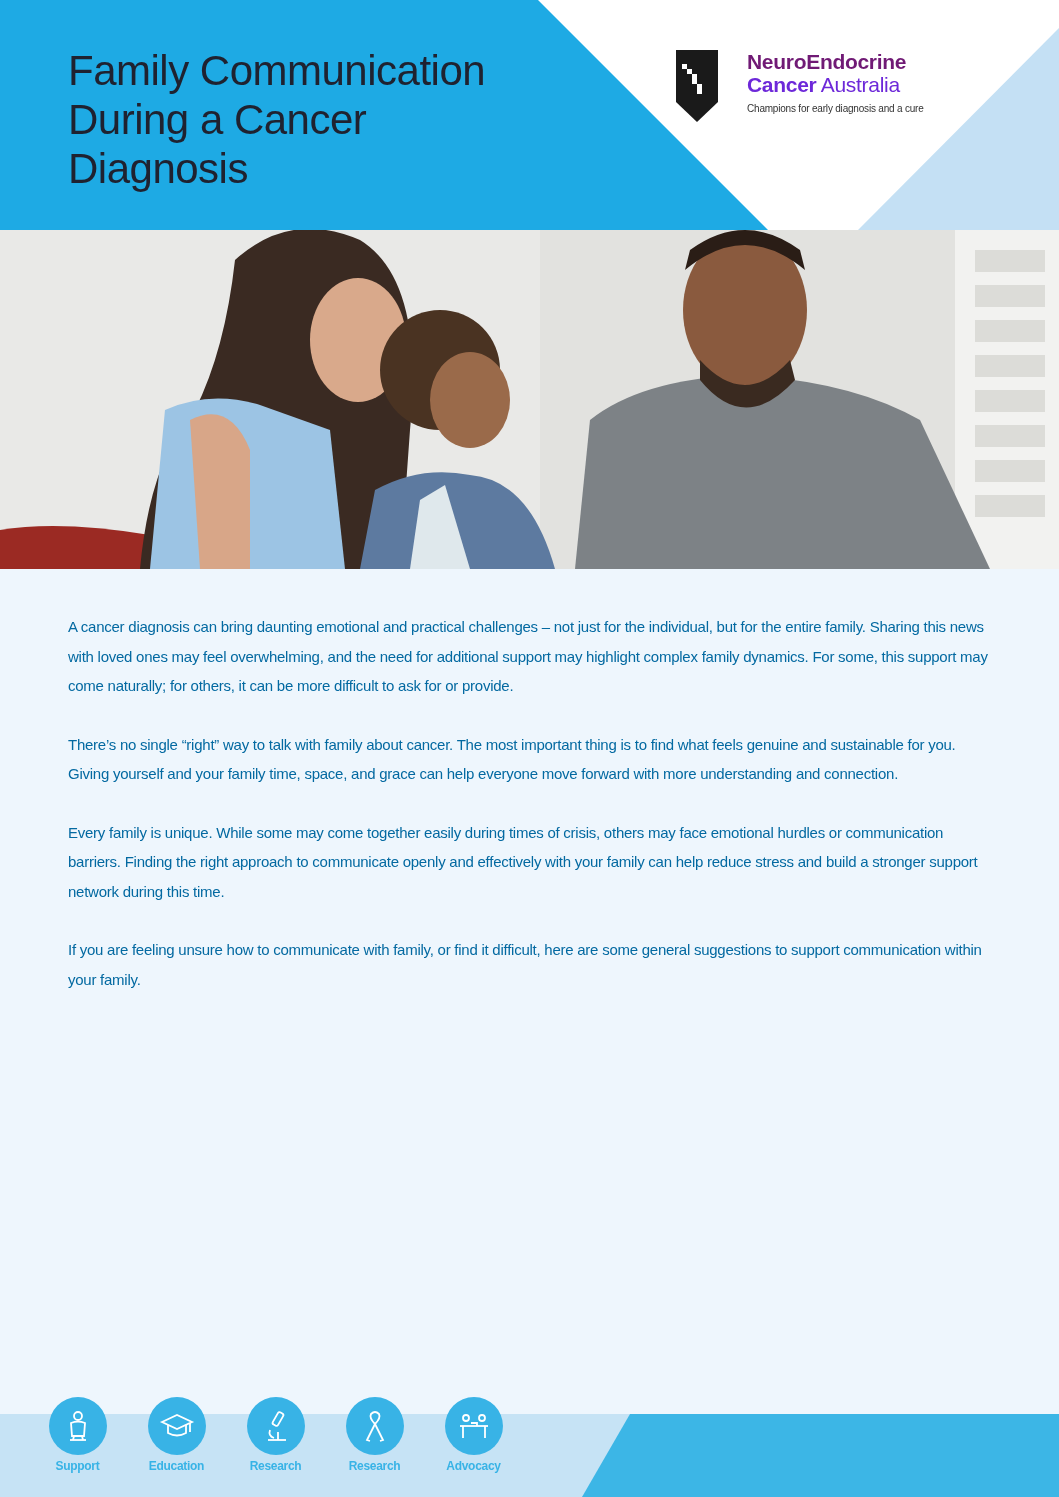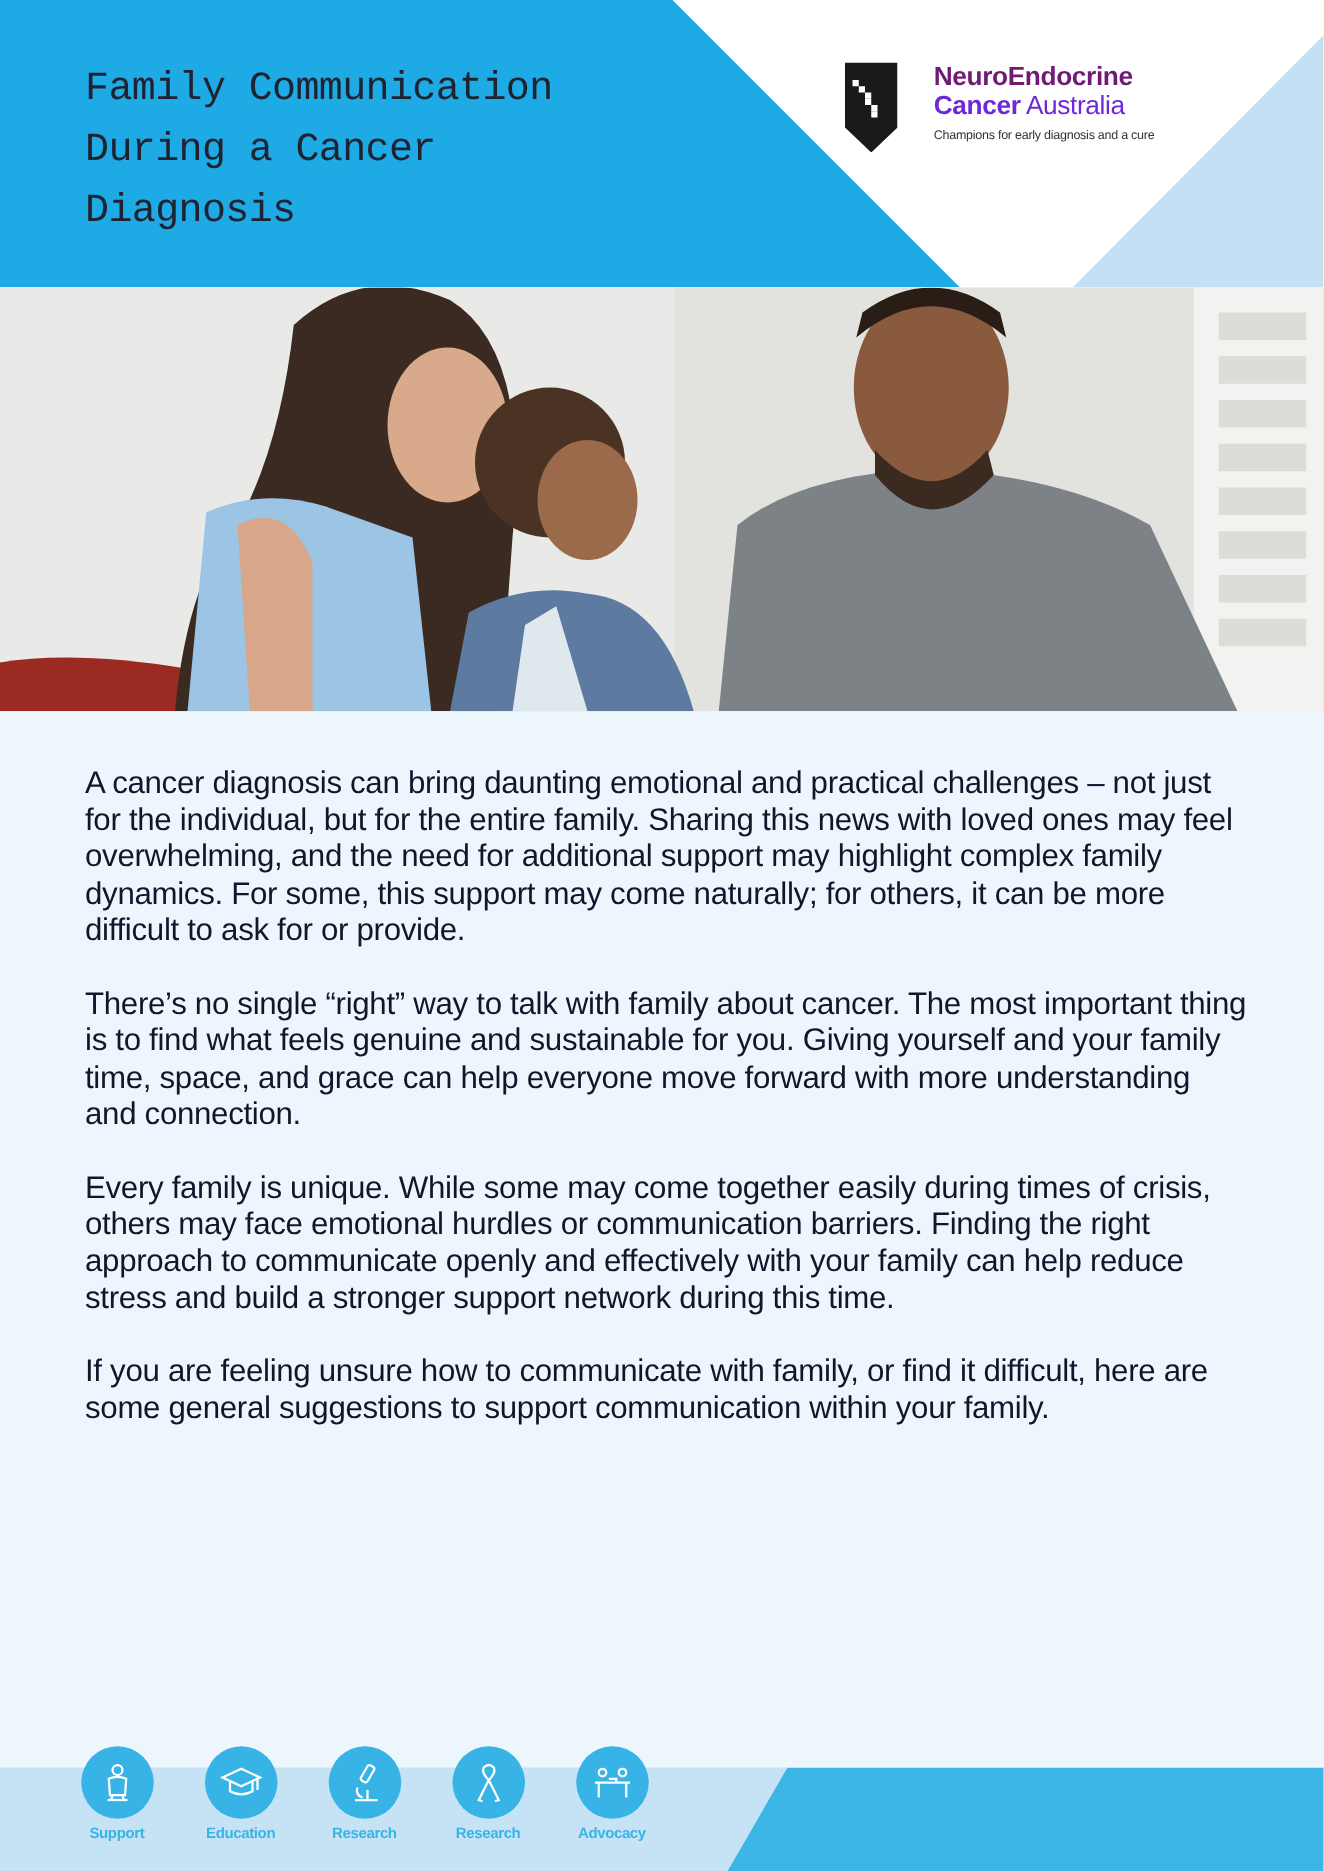--- a/index.html
+++ b/index.html
@@ -4,39 +4,39 @@
 <style>
   * { margin: 0; padding: 0; box-sizing: border-box; }
   html, body { width: 1059px; height: 1497px; overflow: hidden; }
   body { background: #eef6fd; font-family: "Liberation Sans", sans-serif; color: #1f2230; position: relative; }
 
   .header { position: absolute; left: 0; top: 0; width: 1059px; height: 230px; background: #ffffff; overflow: hidden; }
   .header .blue-band { position: absolute; left: 0; top: 0; width: 1059px; height: 230px; background: #1eaae4;
     clip-path: polygon(0 0, 538px 0, 768px 230px, 0 230px); }
   .header .light-tri { position: absolute; left: 0; top: 0; width: 1059px; height: 230px; background: #c4e0f4;
     clip-path: polygon(1059px 28px, 1059px 230px, 858px 230px); }
-  .title { position: absolute; left: 68px; top: 46px; width: 520px; font-size: 32px; line-height: 49px; font-weight: normal; color: #1f2230; letter-spacing: -0.5px; font-family: Liberation Mono, monospace; }
+  .title { position: absolute; left: 68px; top: 46px; width: 520px; font-size: 42px; line-height: 49px; font-weight: normal; color: #1f2230; letter-spacing: -0.5px; }
   .title span { display: block; }
 
   .logo { position: absolute; left: 676px; top: 50px; width: 290px; height: 75px; }
   .logo .shield { position: absolute; left: 0; top: 0; width: 42px; height: 72px; }
   .logo .name1 { position: absolute; left: 71px; top: 0px; font-size: 21px; font-weight: bold; color: #701a75; letter-spacing: -0.3px; line-height: 24px; }
   .logo .name2 { position: absolute; left: 71px; top: 23px; font-size: 21px; color: #6d28d9; line-height: 24px; letter-spacing: -0.3px; }
   .logo .name2 b { font-weight: bold; }
   .logo .tagline { position: absolute; left: 71px; top: 53px; font-size: 10px; color: #333; letter-spacing: -0.2px; }
 
   .photo { position: absolute; left: 0; top: 230px; width: 1059px; height: 339px; overflow: hidden; background: #e6e6e4; }
 
   .content { position: absolute; left: 68px; top: 612px; width: 930px; }
-  .content p { font-size: 25px; line-height: 29.5px; color: #0f172a; margin-bottom: 29px; letter-spacing: -0.25px; }
+  .content p { font-size: 15px; line-height: 29.5px; color: #0369a1; margin-bottom: 29px; letter-spacing: -0.25px; }
 
   .footer { position: absolute; left: 0; top: 1414px; width: 1059px; height: 83px; background: #c6e3f5; }
   .footer .blue-strip { position: absolute; left: 0; top: 0; width: 1059px; height: 83px; background: #3cb6e6;
     clip-path: polygon(630px 0, 1059px 0, 1059px 83px, 582px 83px); }
-  .footer-icons { position: absolute; left: 44px; top: 1397px; height: 90px; display: flex; text-align: right; }
+  .footer-icons { position: absolute; left: 28px; top: 1397px; height: 90px; display: flex; text-align: right; }
   .ficon { width: 99px; display: flex; flex-direction: column; align-items: center; }
   .ficon .circ { width: 58px; height: 58px; border-radius: 50%; background: #38b3e6; display: flex; align-items: center; justify-content: center; }
   .ficon .lbl { margin-top: 4px; font-size: 12px; color: #38b3e6; font-weight: bold; letter-spacing: -0.3px; }
   .ficon svg { width: 36px; height: 36px; }
   .site { position: absolute; right: 14px; top: 1514px; font-family: "DejaVu Serif", serif; font-size: 27px; color: #be185d; letter-spacing: -0.3px; }
 </style>
 </head>
 <body>
 
 <div class="header">

